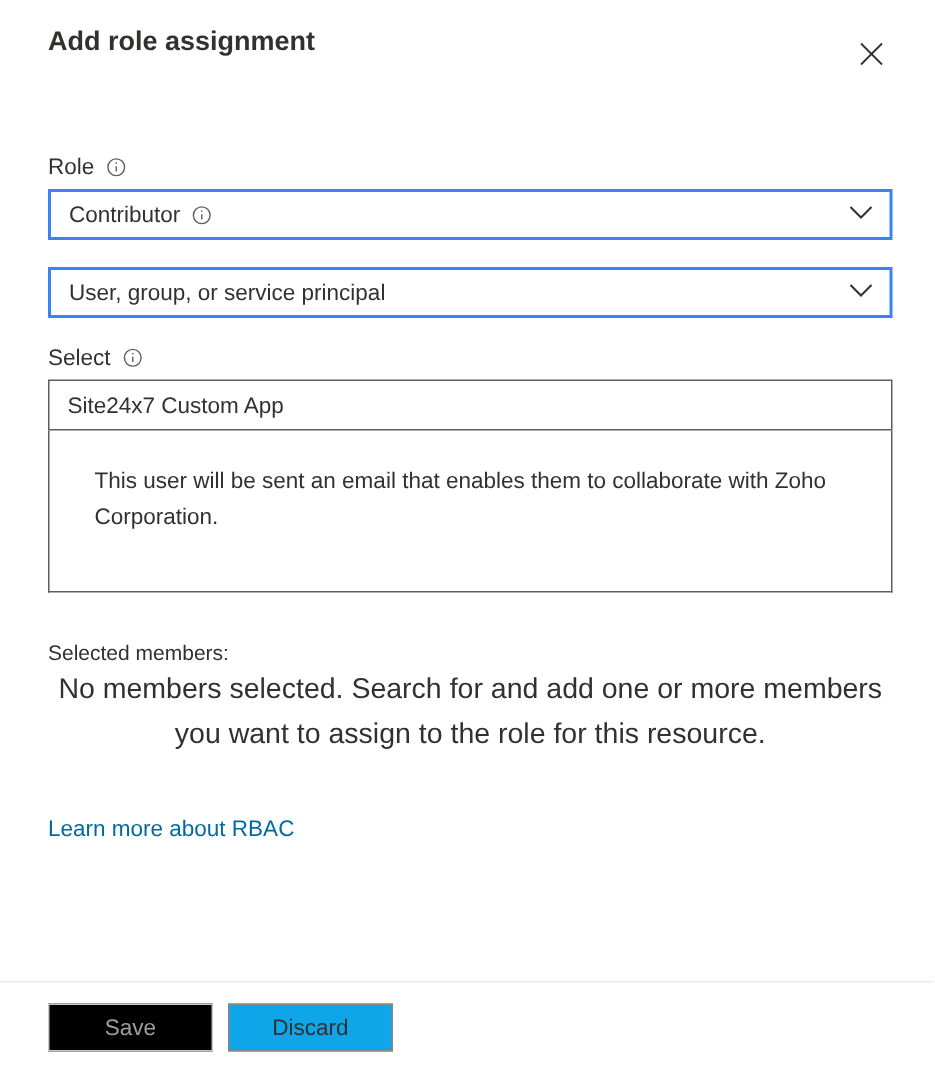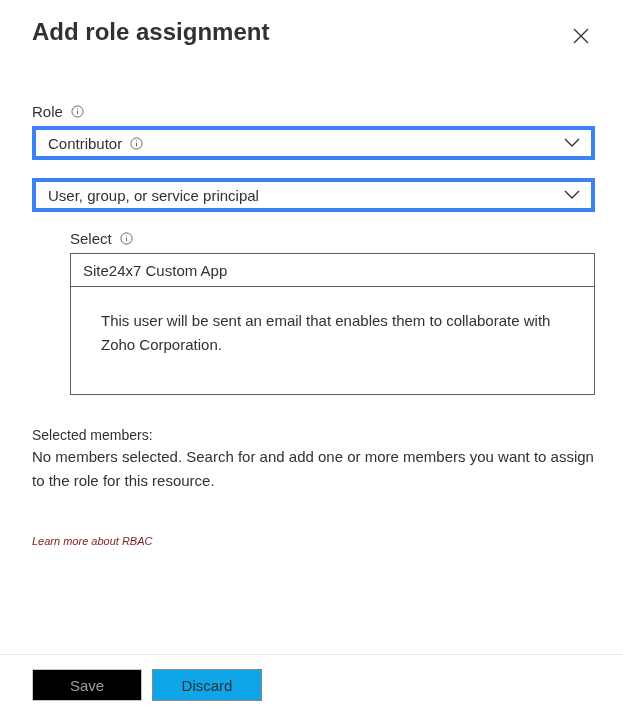--- a/index.html
+++ b/index.html
@@ -22,21 +22,21 @@
       display: flex;
       flex-direction: column;
     }
     .header {
       display: flex;
       align-items: flex-start;
       justify-content: space-between;
       margin-bottom: 50px;
     }
     .title {
-      font-size: 24px;
+      font-size: 18px;
       font-weight: 600;
       color: #323130;
       line-height: 1.3;
     }
     .close-btn {
       background: none;
       border: none;
       cursor: pointer;
       padding: 6px;
       margin-top: 6px;
@@ -63,21 +63,21 @@
       display: inline-flex;
       align-items: center;
       justify-content: center;
       color: #605e5c;
     }
     .info-icon svg {
       width: 13px;
       height: 13px;
     }
     .dropdown {
-      border: 4px solid #3b82f6;
+      border: 2px solid #3b82f6;
       height: 34px;
       display: flex;
       align-items: center;
       justify-content: space-between;
       padding: 0 10px 0 12px;
       cursor: pointer;
       background: #ffffff;
     }
     .dropdown-text {
       font-size: 15px;
@@ -132,32 +132,32 @@
     }
     .selected-members {
       margin-top: 32px;
     }
     .selected-members-title {
       font-size: 14px;
       color: #323130;
       margin-bottom: 2px;
     }
     .selected-members-body {
-      font-size: 15px;
+      font-size: 19px;
       line-height: 1.6;
       color: #323130;
+      text-align: center;
     }
     .learn-more {
       margin-top: 38px;
     }
     .learn-more a {
-      color: #7f1d1d;
+      color: #0369a1;
       text-decoration: none;
-      font-size: 11px;
-      font-style: italic;
+      font-size: 15px;
     }
     .footer {
       border-top: 1px solid #edebe9;
       padding: 14px 0 14px 32px;
       display: flex;
       gap: 10px;
       margin-top: auto;
       margin-left: -32px;
       margin-right: -28px;
     }
@@ -236,21 +236,21 @@
     <div class="dropdown">
       <span class="dropdown-text">User, group, or service principal</span>
       <span class="chevron">
         <svg viewBox="0 0 18 12" fill="none" stroke="currentColor" stroke-width="1.4">
           <polyline points="2,3 9,10 16,3"></polyline>
         </svg>
       </span>
     </div>
   </div>
 
-  <div class="field-group" style="margin-bottom:0;margin-left:38px;">
+  <div class="field-group" style="margin-bottom:0;">
     <div class="field-label-row">
       <span class="field-label">Select</span>
       <span class="info-icon">
         <svg viewBox="0 0 14 14" fill="none" stroke="currentColor" stroke-width="1">
           <circle cx="7" cy="7" r="6"></circle>
           <line x1="7" y1="6.2" x2="7" y2="10"></line>
           <circle cx="7" cy="4" r="0.6" fill="currentColor" stroke="none"></circle>
         </svg>
       </span>
     </div>

